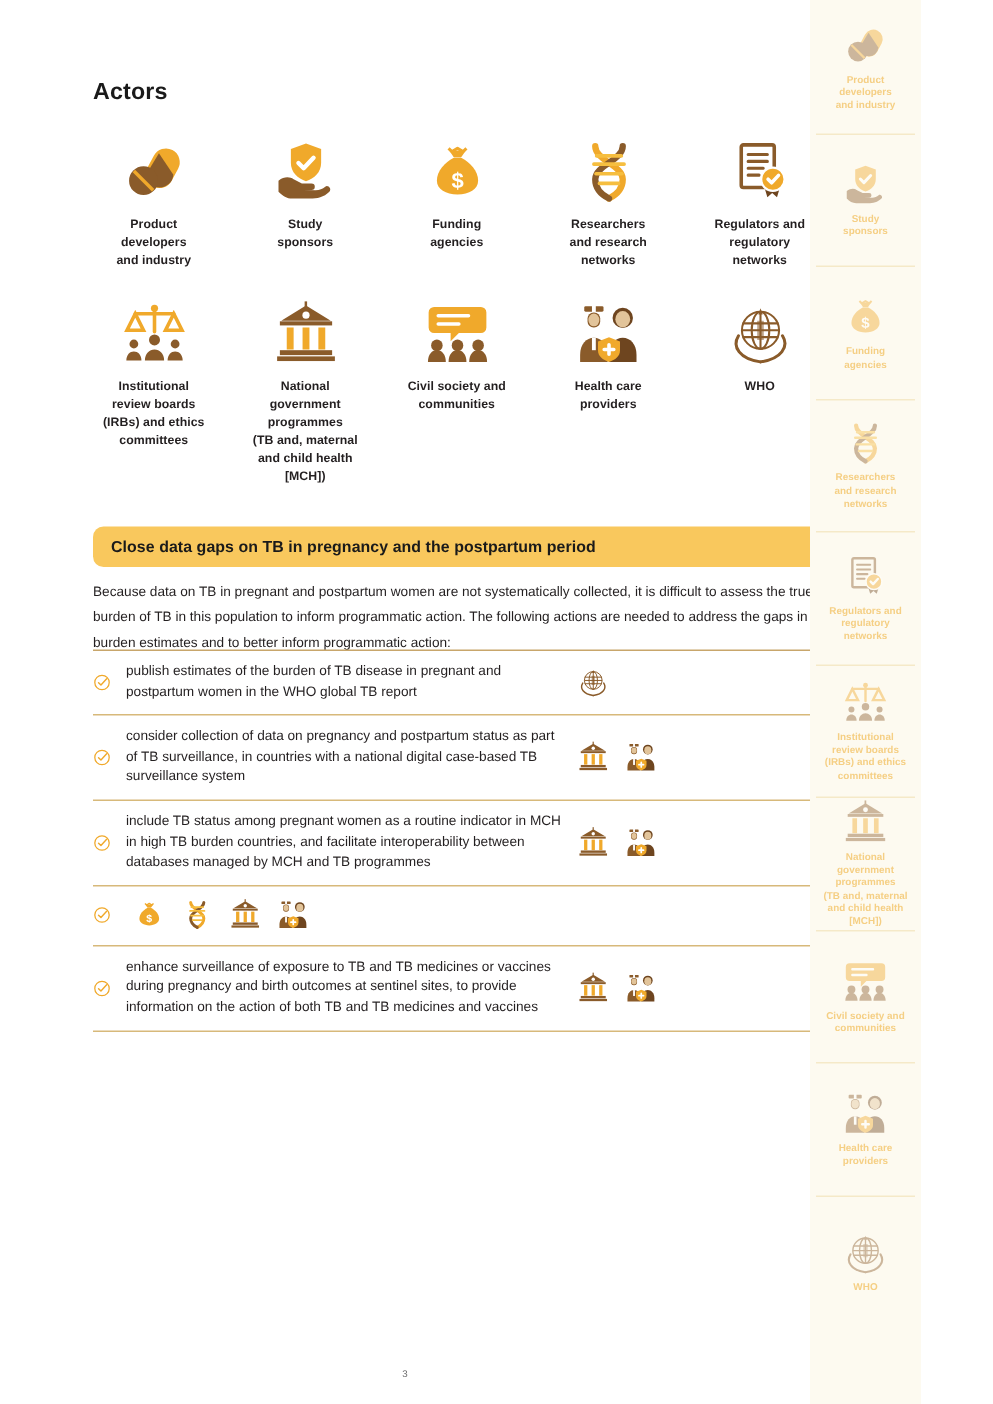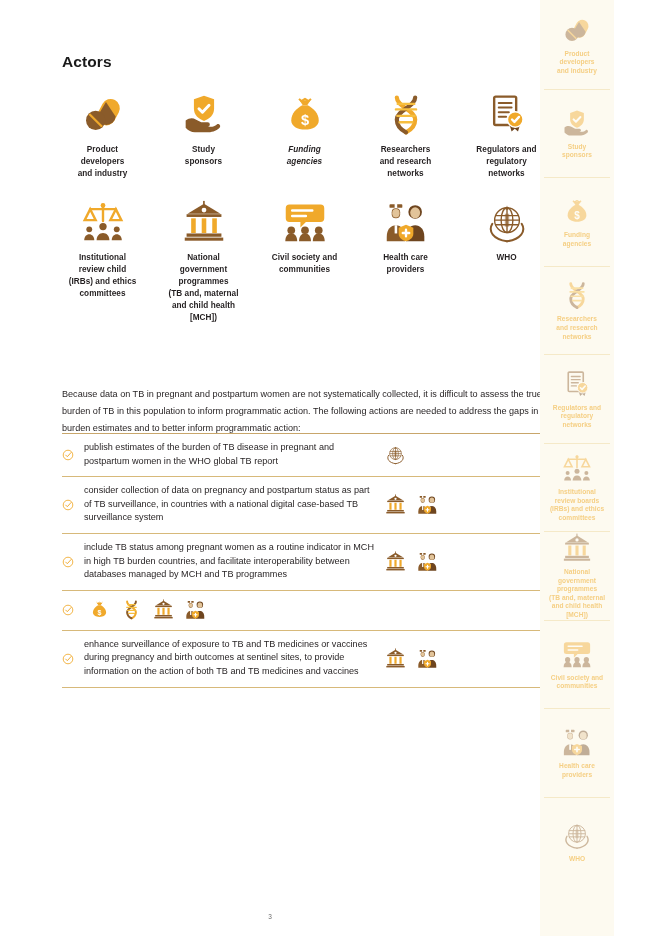--- a/index.html
+++ b/index.html
@@ -122,21 +122,21 @@
           </div>
           <div class="actor">
             <div class="ic">
               <svg width="44" height="44" viewBox="0 0 48 48">
                 <path d="M18 9 h12 l-3.4 5.2 h-5.2 Z" fill="#F0A92B"></path>
                 <path d="M17.5 7.5 l2.5 2.4 4-2.4 4 2.4 2.5-2.4" stroke="#F0A92B" stroke-width="2.2" fill="none" stroke-linejoin="round"></path>
                 <path d="M21 14.5 h6 c6 3.2 12 9 12 16.5 0 6-6.5 10-15 10 S9 37 9 31 c0-7.5 6-13.3 12-16.5 Z" fill="#F0A92B"></path>
                 <text x="24" y="36" font-size="16" font-weight="bold" text-anchor="middle" fill="#fff" font-family="Liberation Sans, sans-serif">$</text>
               </svg>
             </div>
-            <div class="lb" style="white-space: pre-line; font-style: italic;">Funding
+            <div class="lb" style="white-space: pre-line;">Funding
 agencies</div>
           </div>
           <div class="actor">
             <div class="ic">
               <svg width="44" height="44" viewBox="0 0 48 48">
                 <g stroke-linecap="round" fill="none">
                   <path d="M14 6 C14 16 34 20 34 30 C34 38 28 42 24 44" stroke="#F0A92B" stroke-width="4.6"></path>
                   <path d="M34 6 C34 16 14 20 14 30 C14 38 20 42 24 44" stroke="#8A5B2A" stroke-width="4.6"></path>
                   <path d="M15 13 h18 M13 19 h22 M14.5 26 h19 M17 33 h14" stroke="#F6BE3F" stroke-width="2.6"></path>
                 </g>
@@ -178,21 +178,21 @@
                   <circle cx="24" cy="29" r="4"></circle>
                   <path d="M17 44 c0-5 3.2-8 7-8 s7 3 7 8 Z"></path>
                   <circle cx="9" cy="32" r="3.2"></circle>
                   <path d="M3.5 44 c0-4.2 2.6-6.6 5.5-6.6 s5.5 2.4 5.5 6.6 Z"></path>
                   <circle cx="39" cy="32" r="3.2"></circle>
                   <path d="M33.5 44 c0-4.2 2.6-6.6 5.5-6.6 s5.5 2.4 5.5 6.6 Z"></path>
                 </g>
               </svg>
             </div>
             <div class="lb" style="white-space: pre-line;">Institutional
-review child
+review boards
 (IRBs) and ethics
 committees</div>
           </div>
           <div class="actor">
             <div class="ic">
               <svg width="44" height="44" viewBox="0 0 48 48">
                 <path d="M24 4 L42 15 H6 Z" fill="#8A5B2A"></path>
                 <rect x="5" y="15.5" width="38" height="3" fill="#8A5B2A"></rect>
                 <g fill="#F0A92B">
                   <rect x="10" y="20" width="5" height="16"></rect>
@@ -272,20 +272,23 @@
                   <path d="M40 26 C45 34 39 43 24 45"></path>
                 </g>
                 <path d="M21.6 15 h4.8 v14 h-4.8 Z" fill="#8A5B2A" opacity=".55"></path>
               </svg>
             </div>
             <div class="lb" style="white-space: pre-line;">WHO</div>
           </div>
         </div>
     </div>
 
+    <div class="banner">
+      <div class="banner-text">Close data gaps on TB in pregnancy and the postpartum period</div>
+    </div>
 
     <div class="intro">Because data on TB in pregnant and postpartum women are not systematically collected, it is difficult to assess the true burden of TB in this population to inform programmatic action. The following actions are needed to address the gaps in burden estimates and to better inform programmatic action:</div>
 
     <div class="actions" id="actions-host">
         <div class="rule"></div>
         <div class="arow">
           <div class="chk">
             <svg width="12" height="12" viewBox="0 0 24 24">
               <circle cx="12" cy="12" r="9.6" fill="none" stroke="#F0A92B" stroke-width="1.7"></circle>
               <path d="M7.4 12.2 l3.2 3.2 7.6-8.4" stroke="#F0A92B" stroke-width="1.9" fill="none" stroke-linecap="round" stroke-linejoin="round"></path>

